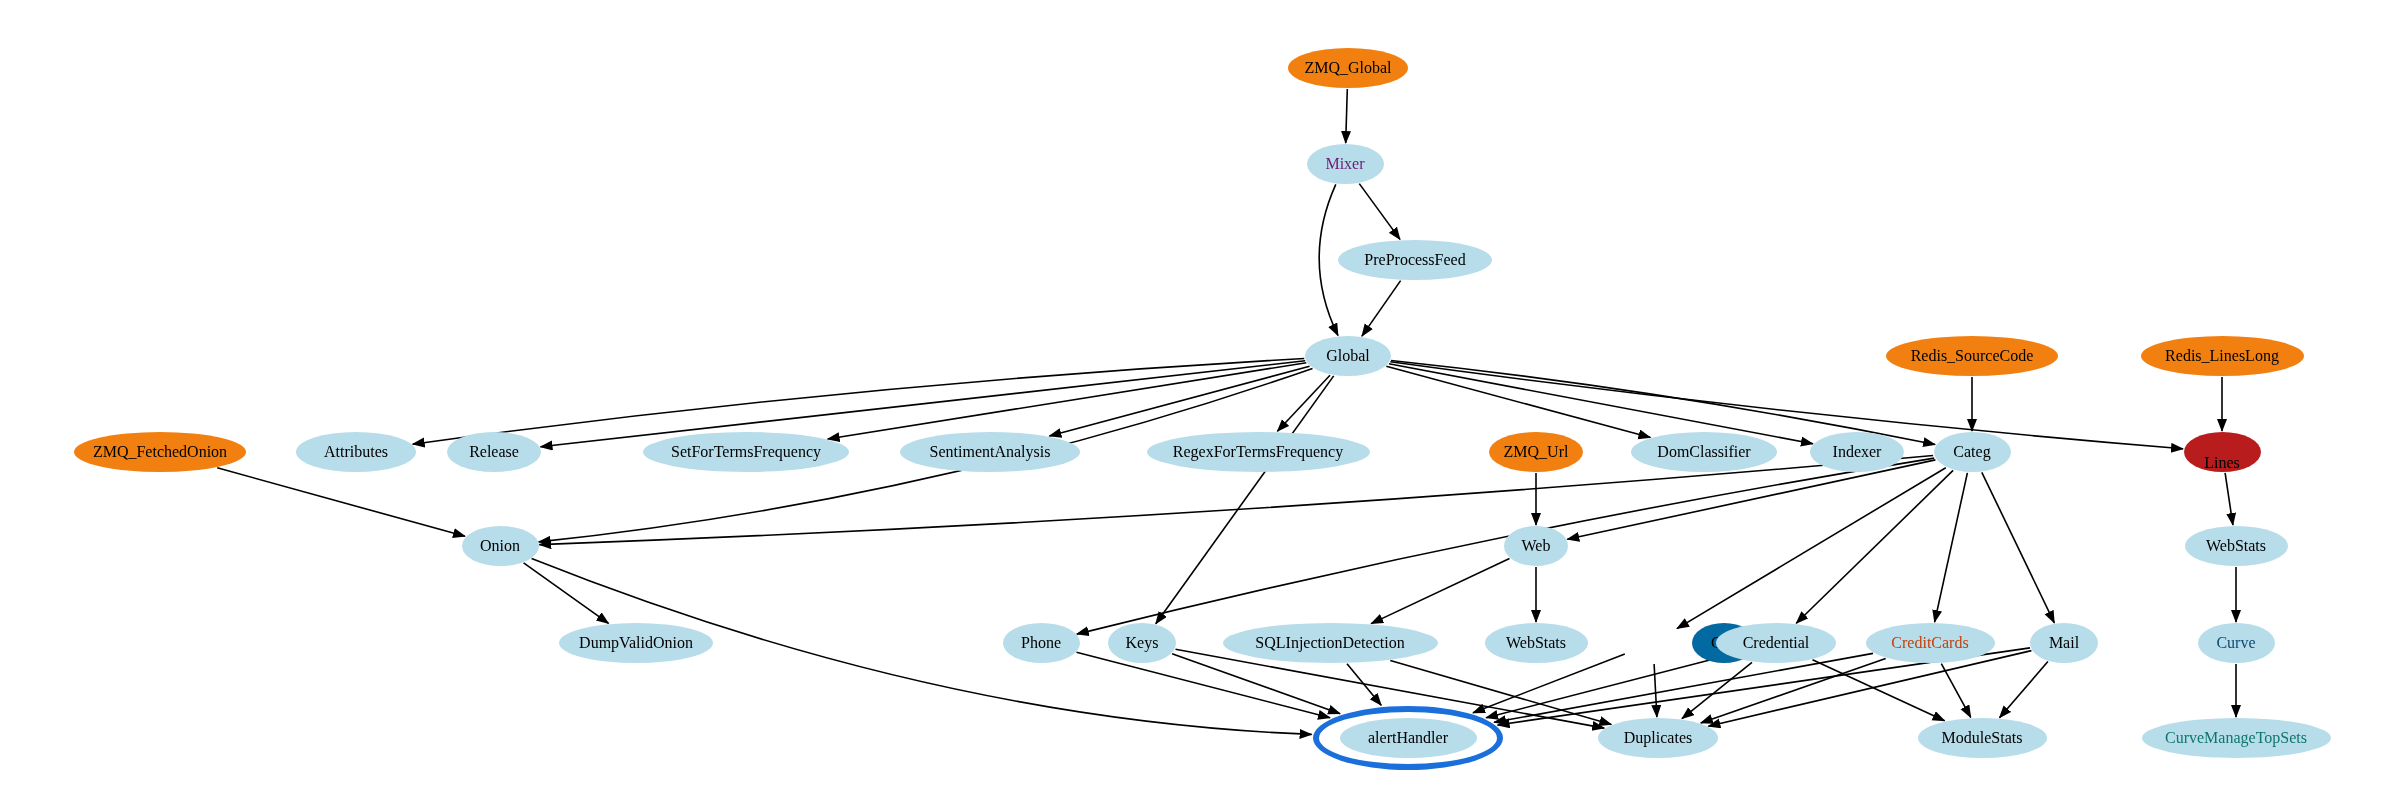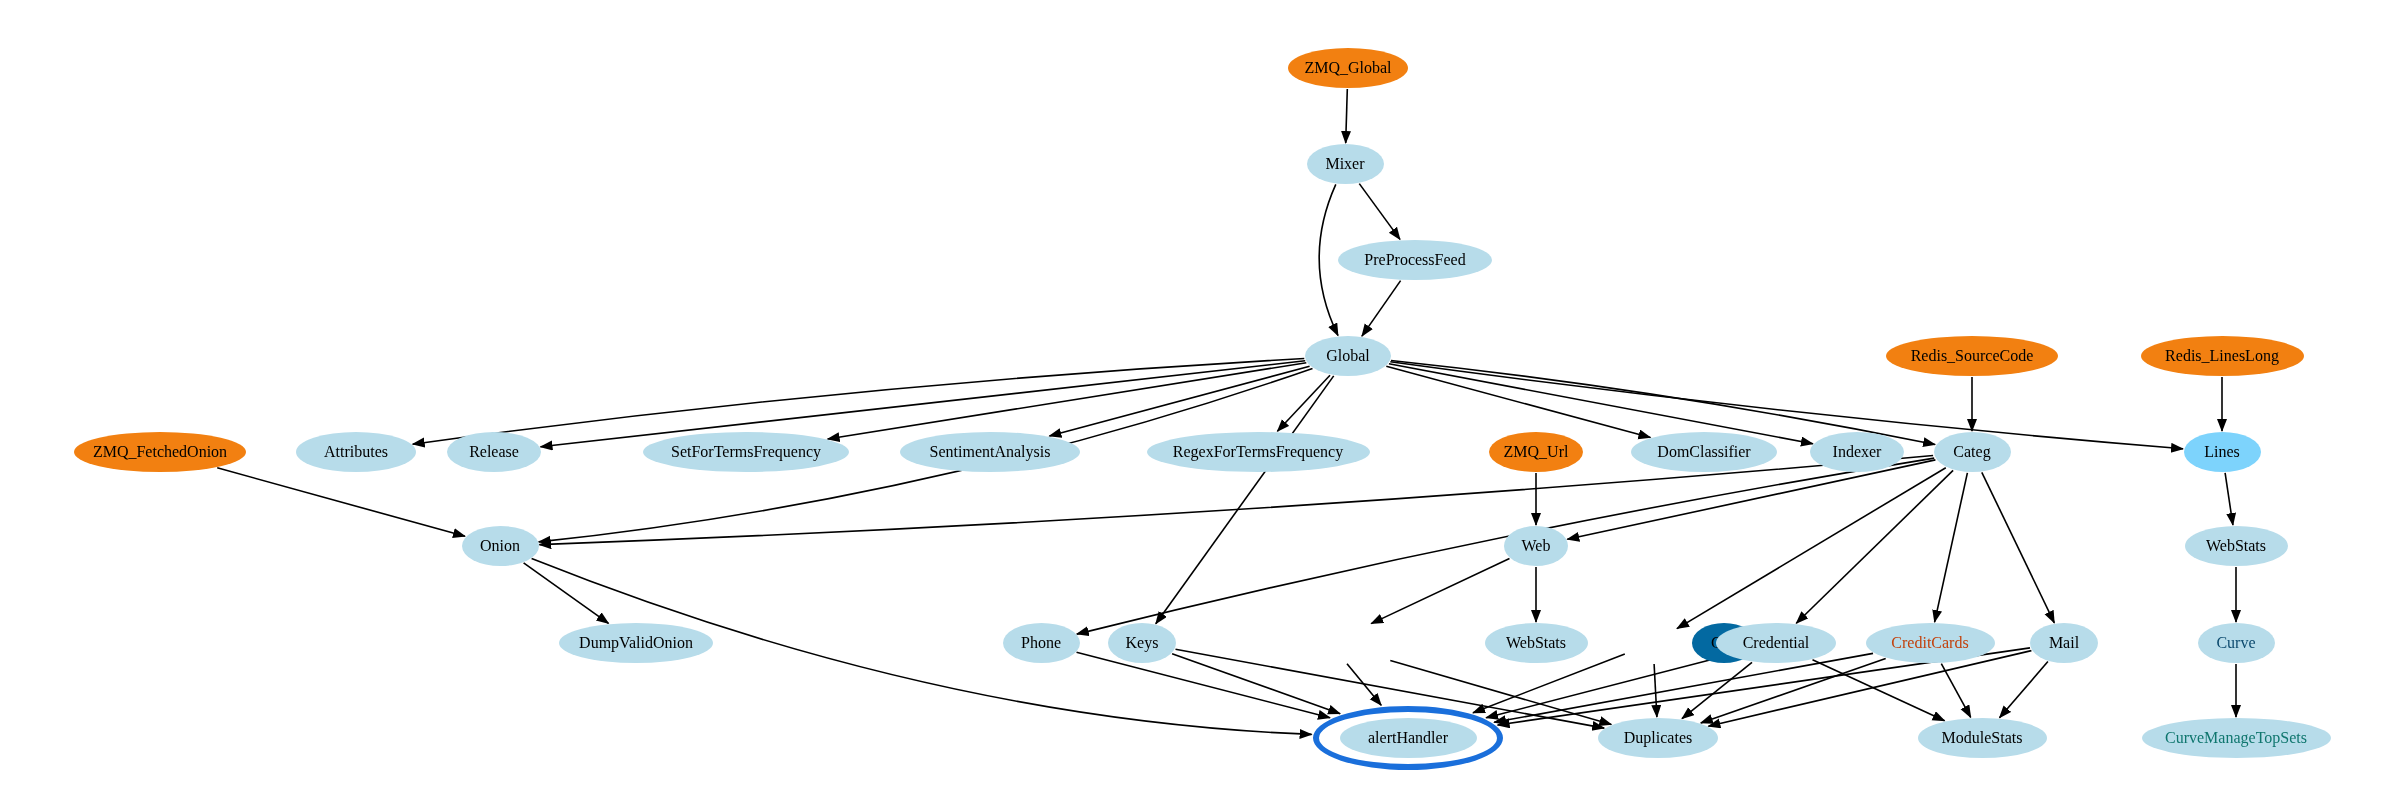--- a/index.html
+++ b/index.html
@@ -103,21 +103,21 @@
       <path d="M2030.0,647.9 L1497.6,725.0" class="edge" stroke="#000000" marker-end="url(#arrowhead)"></path>
       <path d="M2031.4,650.6 L1708.4,726.2" class="edge" stroke="#000000" marker-end="url(#arrowhead)"></path>
       <path d="M2047.9,661.6 L1999.5,717.8" class="edge" stroke="#000000" marker-end="url(#arrowhead)"></path>
       <path d="M2225.1,472.9 L2232.9,525.0" class="edge" stroke="#000000" marker-end="url(#arrowhead)"></path>
       <path d="M2236.0,567.0 L2236.0,622.0" class="edge" stroke="#000000" marker-end="url(#arrowhead)"></path>
       <path d="M2236.0,664.0 L2236.0,717.0" class="edge" stroke="#000000" marker-end="url(#arrowhead)"></path>
     </svg>
 <div class="node" style="width: 120px; left: 1288px; top: 48px; background: rgb(242, 128, 17); color: rgb(0, 0, 0);">
       <span>ZMQ_Global</span>
     </div>
-    <div class="node" style="width: 77px; left: 1306.5px; top: 144px; background: rgb(183, 220, 234); color: #000000;">
+    <div class="node" style="width: 77px; left: 1306.5px; top: 144px; background: rgb(183, 220, 234); color: #701a75;">
       <span>Mixer</span>
     </div>
     <div class="node" style="width: 154px; left: 1338px; top: 240px; background: rgb(183, 220, 234); color: rgb(0, 0, 0);">
       <span>PreProcessFeed</span>
     </div>
     <div class="node" style="width: 86px; left: 1305px; top: 336px; background: rgb(183, 220, 234); color: rgb(0, 0, 0);">
       <span>Global</span>
     </div>
     <div class="node" style="width: 172px; left: 1886px; top: 336px; background: rgb(242, 128, 17); color: rgb(0, 0, 0);">
       <span>Redis_SourceCode</span>
@@ -148,40 +148,43 @@
     </div>
     <div class="node" style="width: 146px; left: 1631px; top: 432px; background: rgb(183, 220, 234); color: rgb(0, 0, 0);">
       <span>DomClassifier</span>
     </div>
     <div class="node" style="width: 94px; left: 1810px; top: 432px; background: rgb(183, 220, 234); color: rgb(0, 0, 0);">
       <span>Indexer</span>
     </div>
     <div class="node" style="width: 77px; left: 1933.5px; top: 432px; background: rgb(183, 220, 234); color: rgb(0, 0, 0);">
       <span>Categ</span>
     </div>
-    <div class="node" style="width: 77px; left: 2183.5px; top: 432px; background: #7dd3fc; color: rgb(0, 0, 0);">
+    <div class="node" style="width: 77px; left: 2183.5px; top: 432px; background: #b91c1c; color: rgb(0, 0, 0); align-items: flex-end;">
       <span>Lines</span>
     </div>
     <div class="node" style="width: 77px; left: 461.5px; top: 526px; background: rgb(183, 220, 234); color: rgb(0, 0, 0);">
       <span>Onion</span>
     </div>
     <div class="node" style="width: 64px; left: 1504px; top: 526px; background: rgb(183, 220, 234); color: rgb(0, 0, 0);">
       <span>Web</span>
     </div>
     <div class="node" style="width: 103px; left: 2184.5px; top: 526px; background: rgb(183, 220, 234); color: rgb(0, 0, 0);">
       <span>WebStats</span>
     </div>
     <div class="node" style="width: 154px; left: 559px; top: 623px; background: rgb(183, 220, 234); color: rgb(0, 0, 0);">
       <span>DumpValidOnion</span>
     </div>
     <div class="node" style="width: 77px; left: 1002.5px; top: 623px; background: rgb(183, 220, 234); color: rgb(0, 0, 0);">
       <span>Phone</span>
     </div>
     <div class="node" style="width: 68px; left: 1108px; top: 623px; background: rgb(183, 220, 234); color: rgb(0, 0, 0);">
       <span>Keys</span>
+    </div>
+    <div class="node" style="width: 215px; left: 1222.5px; top: 623px; background: rgb(183, 220, 234); color: rgb(0, 0, 0);">
+      <span>SQLInjectionDetection</span>
     </div>
     <div class="node" style="width: 103px; left: 1484.5px; top: 623px; background: rgb(183, 220, 234); color: rgb(0, 0, 0);">
       <span>WebStats</span>
     </div>
     <div class="node" style="width: 64px; left: 1692px; top: 623px; background: #0369a1; color: rgb(0, 0, 0);">
       <span>Cve</span>
     </div>
     <div class="node" style="width: 120px; left: 1716px; top: 623px; background: rgb(183, 220, 234); color: rgb(0, 0, 0);">
       <span>Credential</span>
     </div>

